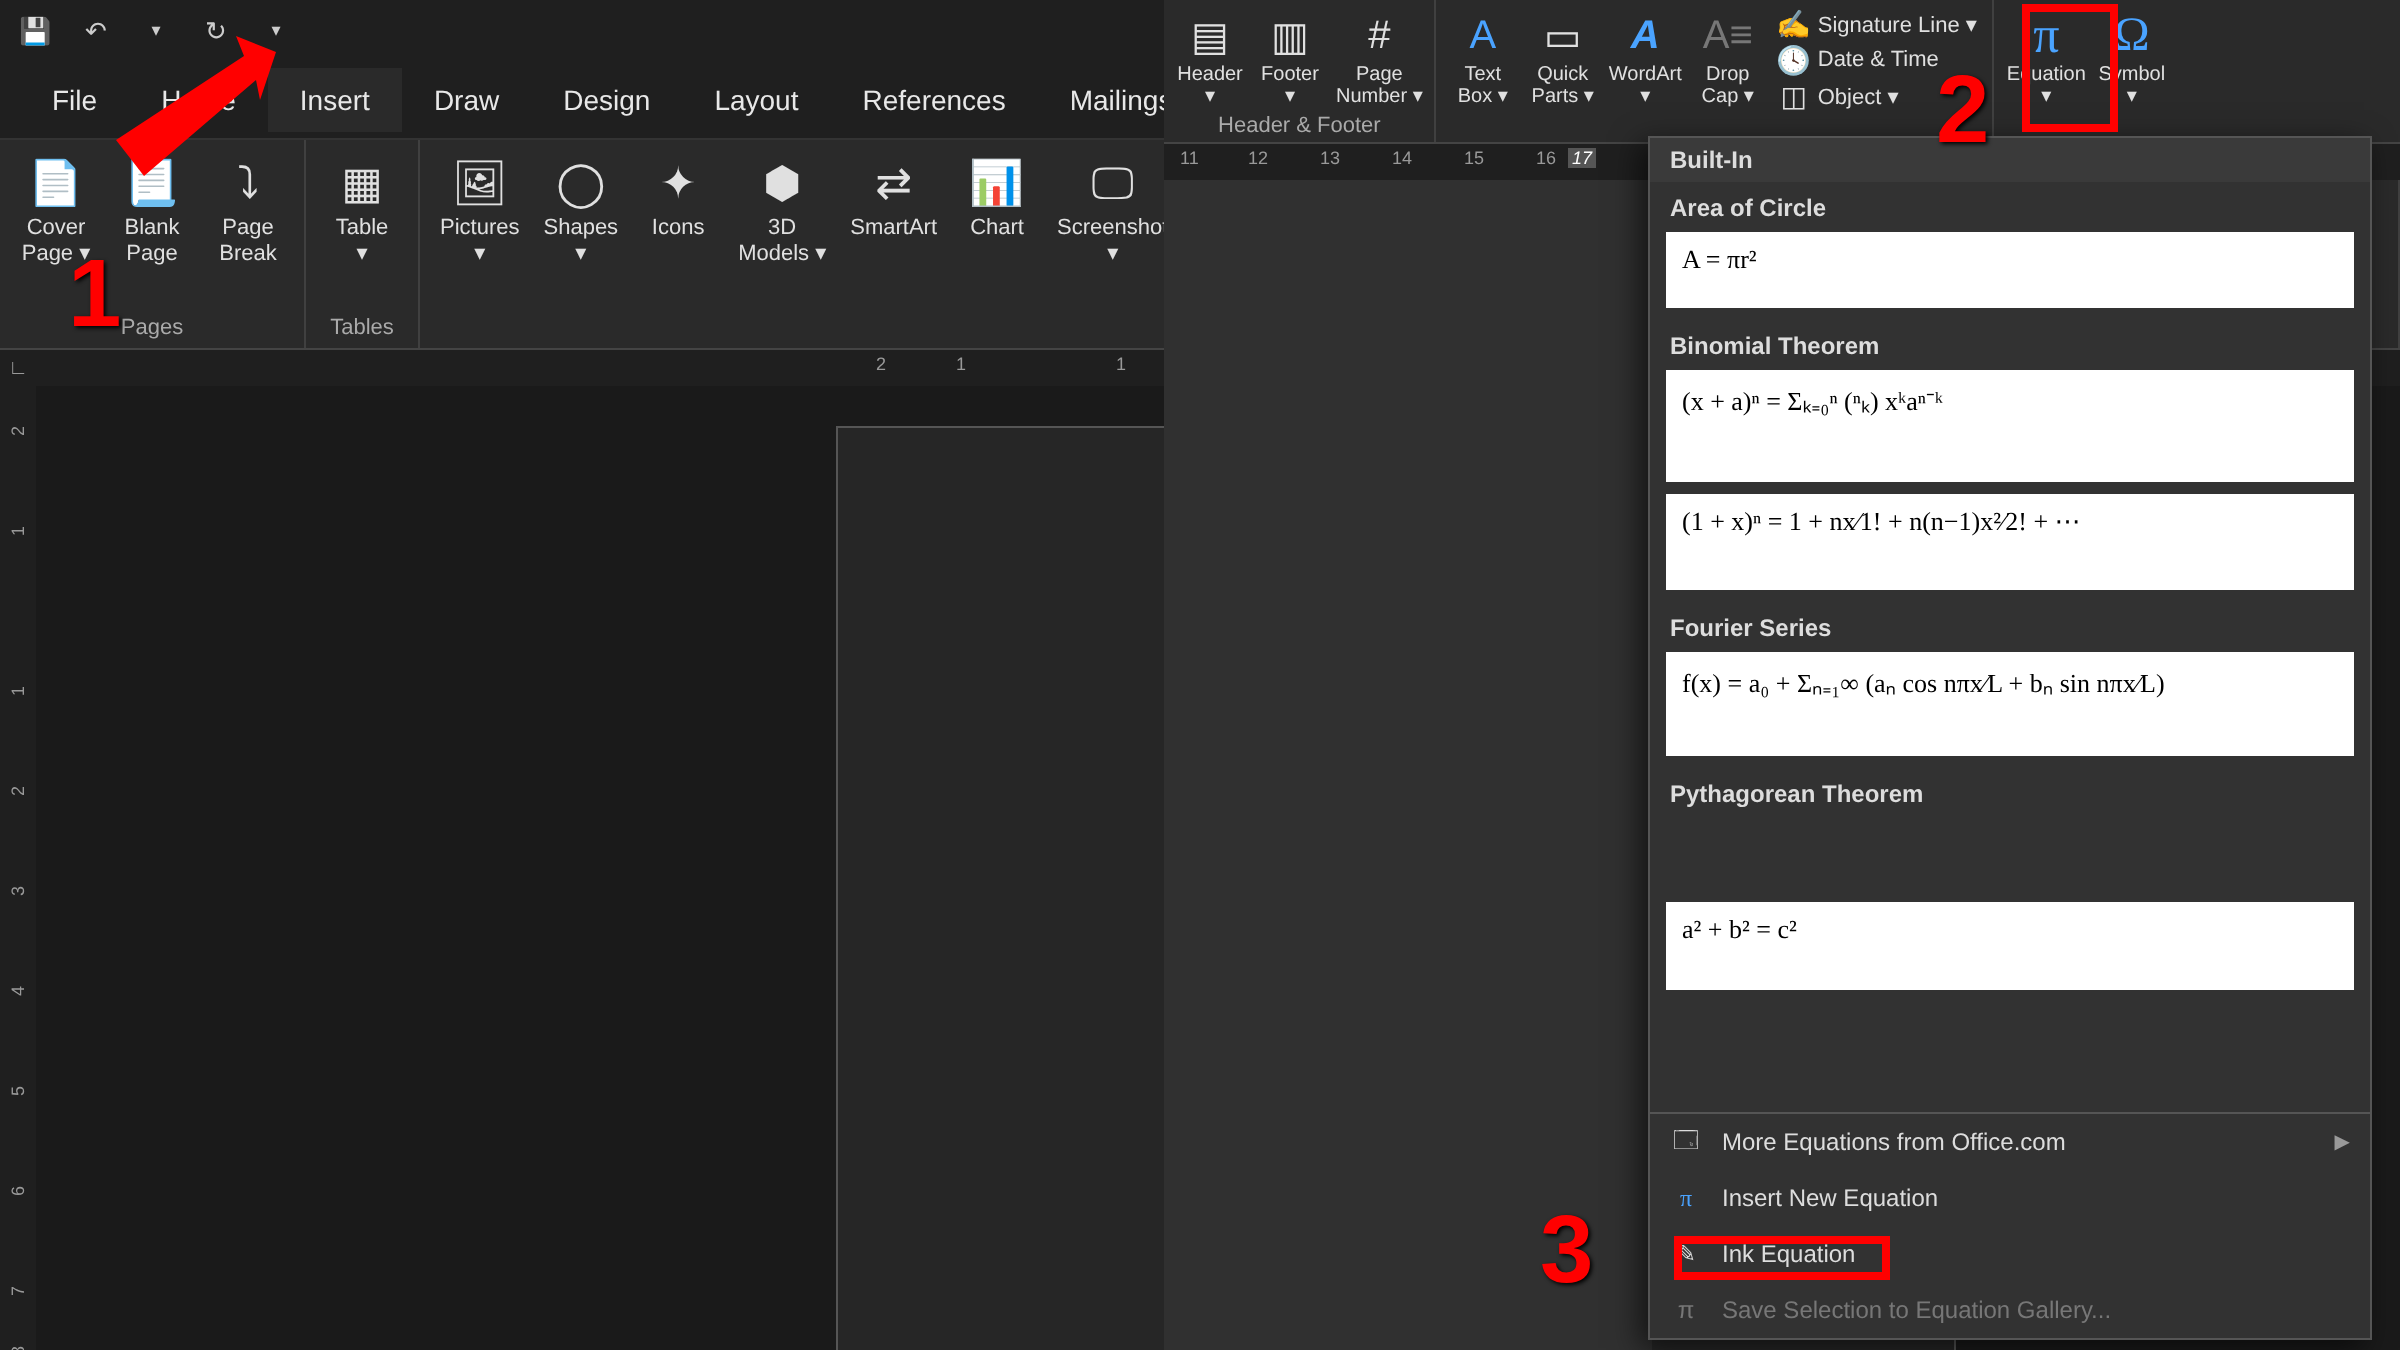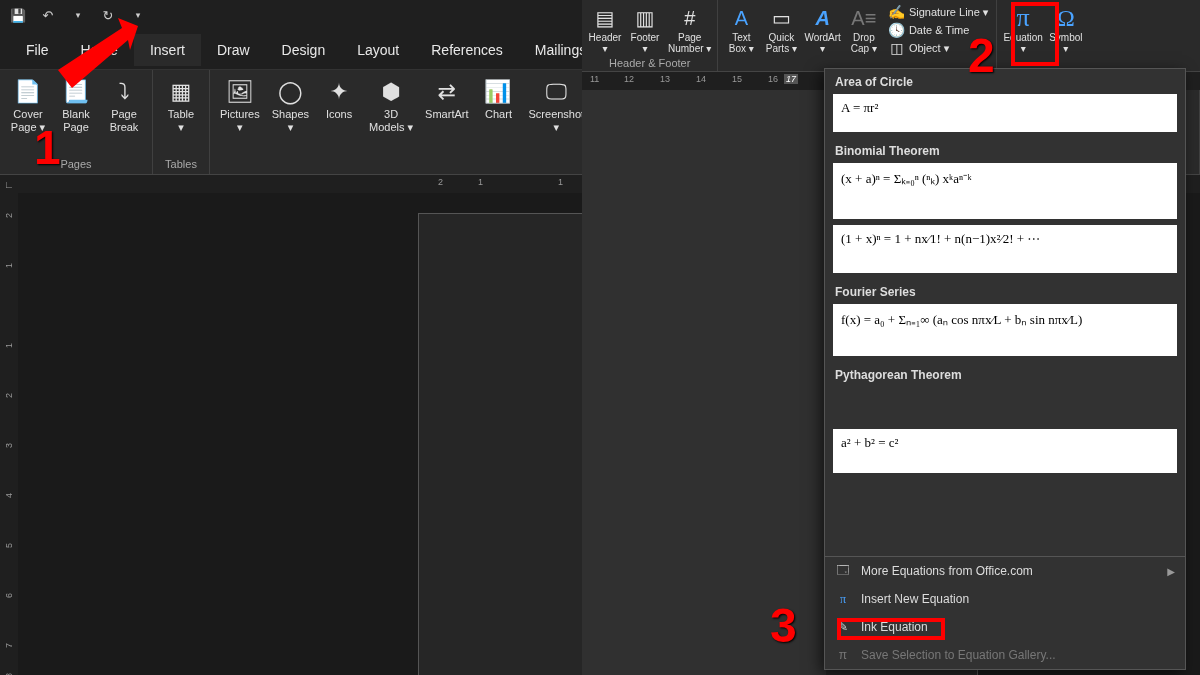--- a/index.html
+++ b/index.html
@@ -264,20 +264,21 @@
   <span class="seg" style="left:42px;">12</span>
   <span class="seg" style="left:78px;">13</span>
   <span class="seg" style="left:114px;">14</span>
   <span class="seg" style="left:150px;">15</span>
   <span class="seg" style="left:186px;">16</span>
   <span class="seg hi" style="left:202px;font-style:italic;">17</span>
 </div>
 <div class="right-doc"></div>
 
 <div class="dropdown">
+  <div class="hdr">Built-In</div>
   <div class="list">
     <div class="eqtitle">Area of Circle</div>
     <div class="eqbox">A = πr²</div>
     <div class="eqtitle">Binomial Theorem</div>
     <div class="eqbox" style="min-height:56px;">(x + a)ⁿ = Σₖ₌₀ⁿ (ⁿₖ) xᵏaⁿ⁻ᵏ</div>
     <div class="eqbox" style="min-height:48px;">(1 + x)ⁿ = 1 + nx⁄1! + n(n−1)x²⁄2! + ⋯</div>
     <div class="eqtitle">Fourier Series</div>
     <div class="eqbox" style="min-height:52px;">f(x) = a₀ + Σₙ₌₁∞ (aₙ cos nπx⁄L + bₙ sin nπx⁄L)</div>
     <div class="eqtitle">Pythagorean Theorem</div>
     <div class="eqbox" style="min-height:44px;margin-top:44px;">a² + b² = c²</div>

